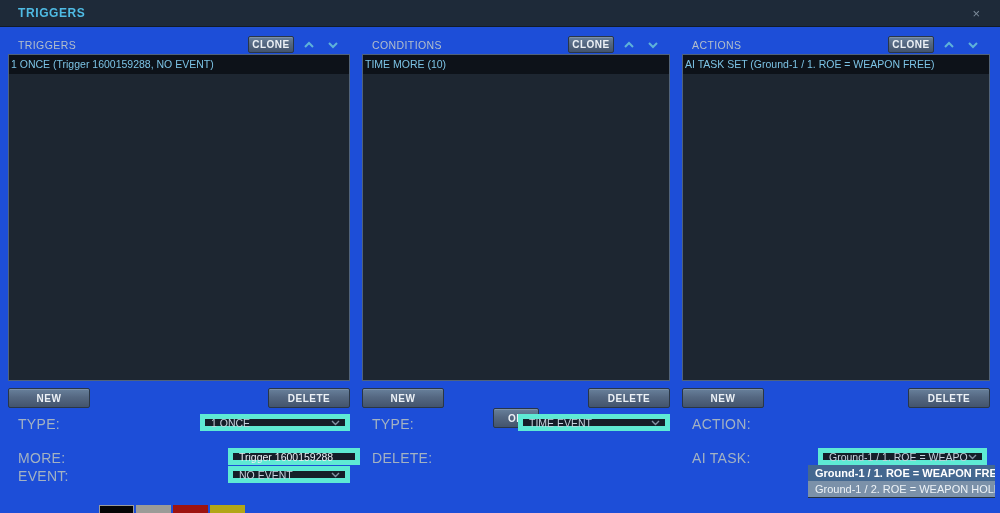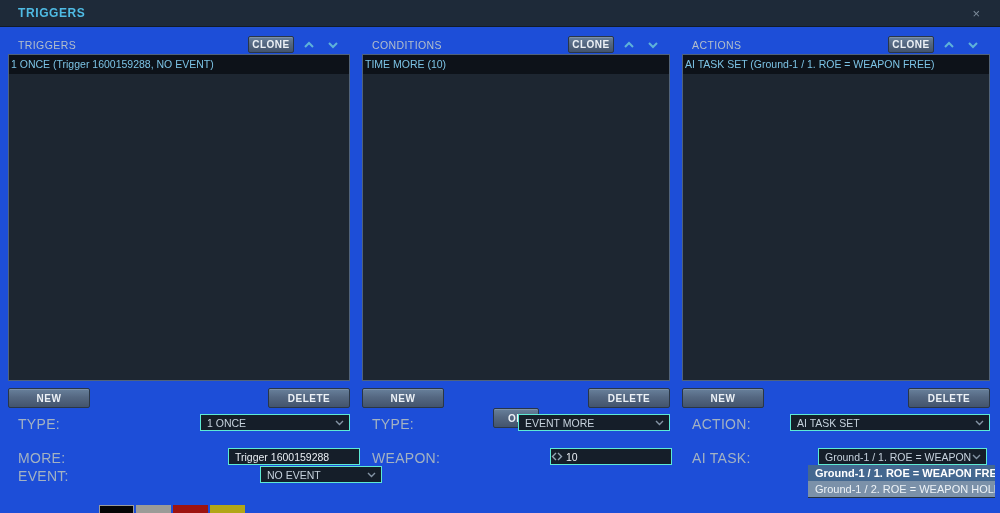--- a/index.html
+++ b/index.html
@@ -48,21 +48,21 @@
   }
   .list-item{
     height:19px;line-height:19px;padding-left:2px;
     font-size:10.5px;color:#b9c5d0;white-space:nowrap;overflow:hidden;cursor:pointer;
   }
   .list-item.selected{background:#0d1219;color:#7cc3e5;}
   
   .flabel{position:absolute;left:10px;color:#a3b2c2;font-size:14px;letter-spacing:.3px;}
   .select,.textbox{
     position:absolute;height:17px;box-sizing:border-box;
-    background:#151e29;border:1px solid #5eead4;
+    background:#151e29;border:5px solid #5eead4;
     display:flex;align-items:center;cursor:pointer;
   }
   .select{justify-content:space-between;padding:0 5px 0 6px;}
   .select .val{color:#c6d2dd;font-size:10.5px;white-space:nowrap;overflow:hidden;}
   .textbox input{
     width:100%;background:transparent;border:none;outline:none;
     color:#e9eef3;font-size:10.5px;font-family:"Liberation Sans",sans-serif;padding:0 0 0 6px;
   }
   .stepper{justify-content:flex-start;padding:0;}
   .stepctl{width:11px;height:15px;display:flex;align-items:center;justify-content:center;cursor:pointer;}
@@ -132,21 +132,21 @@
           </svg>
         </span>
     </div>
 
     <span class="flabel" style="top:450px;">MORE:</span>
     <div class="textbox" style="left:220px;top:448px;width:132px;">
       <input type="text" value="Trigger 1600159288" style="">
     </div>
 
     <span class="flabel" style="top:468px;">EVENT:</span>
-    <div class="select" style="left:220px;top:466px;width:122px;margin-left:32px;">
+    <div class="select" style="left:220px;top:466px;width:122px;">
       <span class="val">NO EVENT</span>
       <span>
           <svg width="9" height="6" viewBox="0 0 9 6">
             <polyline points="1,1 4.5,4.5 8,1" fill="none" stroke="#8494a4" stroke-width="1.4"></polyline>
           </svg>
         </span>
     </div>
 
     <span class="flabel" style="top:529px;">COLOR</span>
   </div>
@@ -179,46 +179,29 @@
     </div>
     <div class="list">
       <div class="list-item selected">TIME MORE (10)</div>
     </div>
     <div class="btn abs-btn" style="left:0;top:388px;width:82px;">NEW</div>
     <div class="btn abs-btn" style="left:131px;top:408px;width:46px;">OR</div>
     <div class="btn abs-btn" style="right:0;top:388px;width:82px;">DELETE</div>
 
     <span class="flabel" style="top:416px;">TYPE:</span>
     <div class="select" style="left:156px;top:414px;width:152px;">
-      <span class="val">EVENT MORE</span>
-      <span>
-          <svg width="9" height="6" viewBox="0 0 9 6">
-            <polyline points="1,1 4.5,4.5 8,1" fill="none" stroke="#8494a4" stroke-width="1.4"></polyline>
-          </svg>
-        </span>
-    </div>
-
-    <span class="flabel" style="top:450px;">WEAPON:</span>
-    <div class="select stepper" style="left:188px;top:448px;width:122px;">
-      <span class="stepctl">
-          <span>
-            <svg width="6" height="9" viewBox="0 0 6 9">
-              <polyline points="5,1 1.5,4.5 5,8" fill="none" stroke="#96a5b4" stroke-width="1.4"></polyline>
-            </svg>
-          </span>
-        </span>
-      <span class="stepctl">
-          <span>
-            <svg width="6" height="9" viewBox="0 0 6 9">
-              <polyline points="1,1 4.5,4.5 1,8" fill="none" stroke="#96a5b4" stroke-width="1.4"></polyline>
-            </svg>
-          </span>
-        </span>
-      <input type="text" value="10" style="">
-    </div>
+      <span class="val">TIME EVENT</span>
+      <span>
+          <svg width="9" height="6" viewBox="0 0 9 6">
+            <polyline points="1,1 4.5,4.5 8,1" fill="none" stroke="#8494a4" stroke-width="1.4"></polyline>
+          </svg>
+        </span>
+    </div>
+
+    <span class="flabel" style="top:450px;">DELETE:</span>
   </div>
 
   <div class="col" id="col3">
     <div class="colhead">
       <span class="colhead-label">ACTIONS</span>
       <div class="colhead-controls">
         <div class="btn btn-clone">CLONE</div>
         <span class="sortbtn">
             <span>
               <svg width="12" height="8" viewBox="0 0 12 8">
@@ -235,28 +218,20 @@
           </span>
       </div>
     </div>
     <div class="list">
       <div class="list-item selected">AI TASK SET (Ground-1 / 1. ROE = WEAPON FREE)</div>
     </div>
     <div class="btn abs-btn" style="left:0;top:388px;width:82px;">NEW</div>
     <div class="btn abs-btn" style="right:0;top:388px;width:82px;">DELETE</div>
 
     <span class="flabel" style="top:416px;">ACTION:</span>
-    <div class="select" style="left:108px;top:414px;width:200px;">
-      <span class="val">AI TASK SET</span>
-      <span>
-          <svg width="9" height="6" viewBox="0 0 9 6">
-            <polyline points="1,1 4.5,4.5 8,1" fill="none" stroke="#8494a4" stroke-width="1.4"></polyline>
-          </svg>
-        </span>
-    </div>
 
     <span class="flabel" style="top:450px;">AI TASK:</span>
     <div class="select" style="left:136px;top:448px;width:169px;">
       <span class="val">Ground-1 / 1. ROE = WEAPON FI</span>
       <span>
           <svg width="9" height="6" viewBox="0 0 9 6">
             <polyline points="1,1 4.5,4.5 8,1" fill="none" stroke="#8494a4" stroke-width="1.4"></polyline>
           </svg>
         </span>
     </div>

